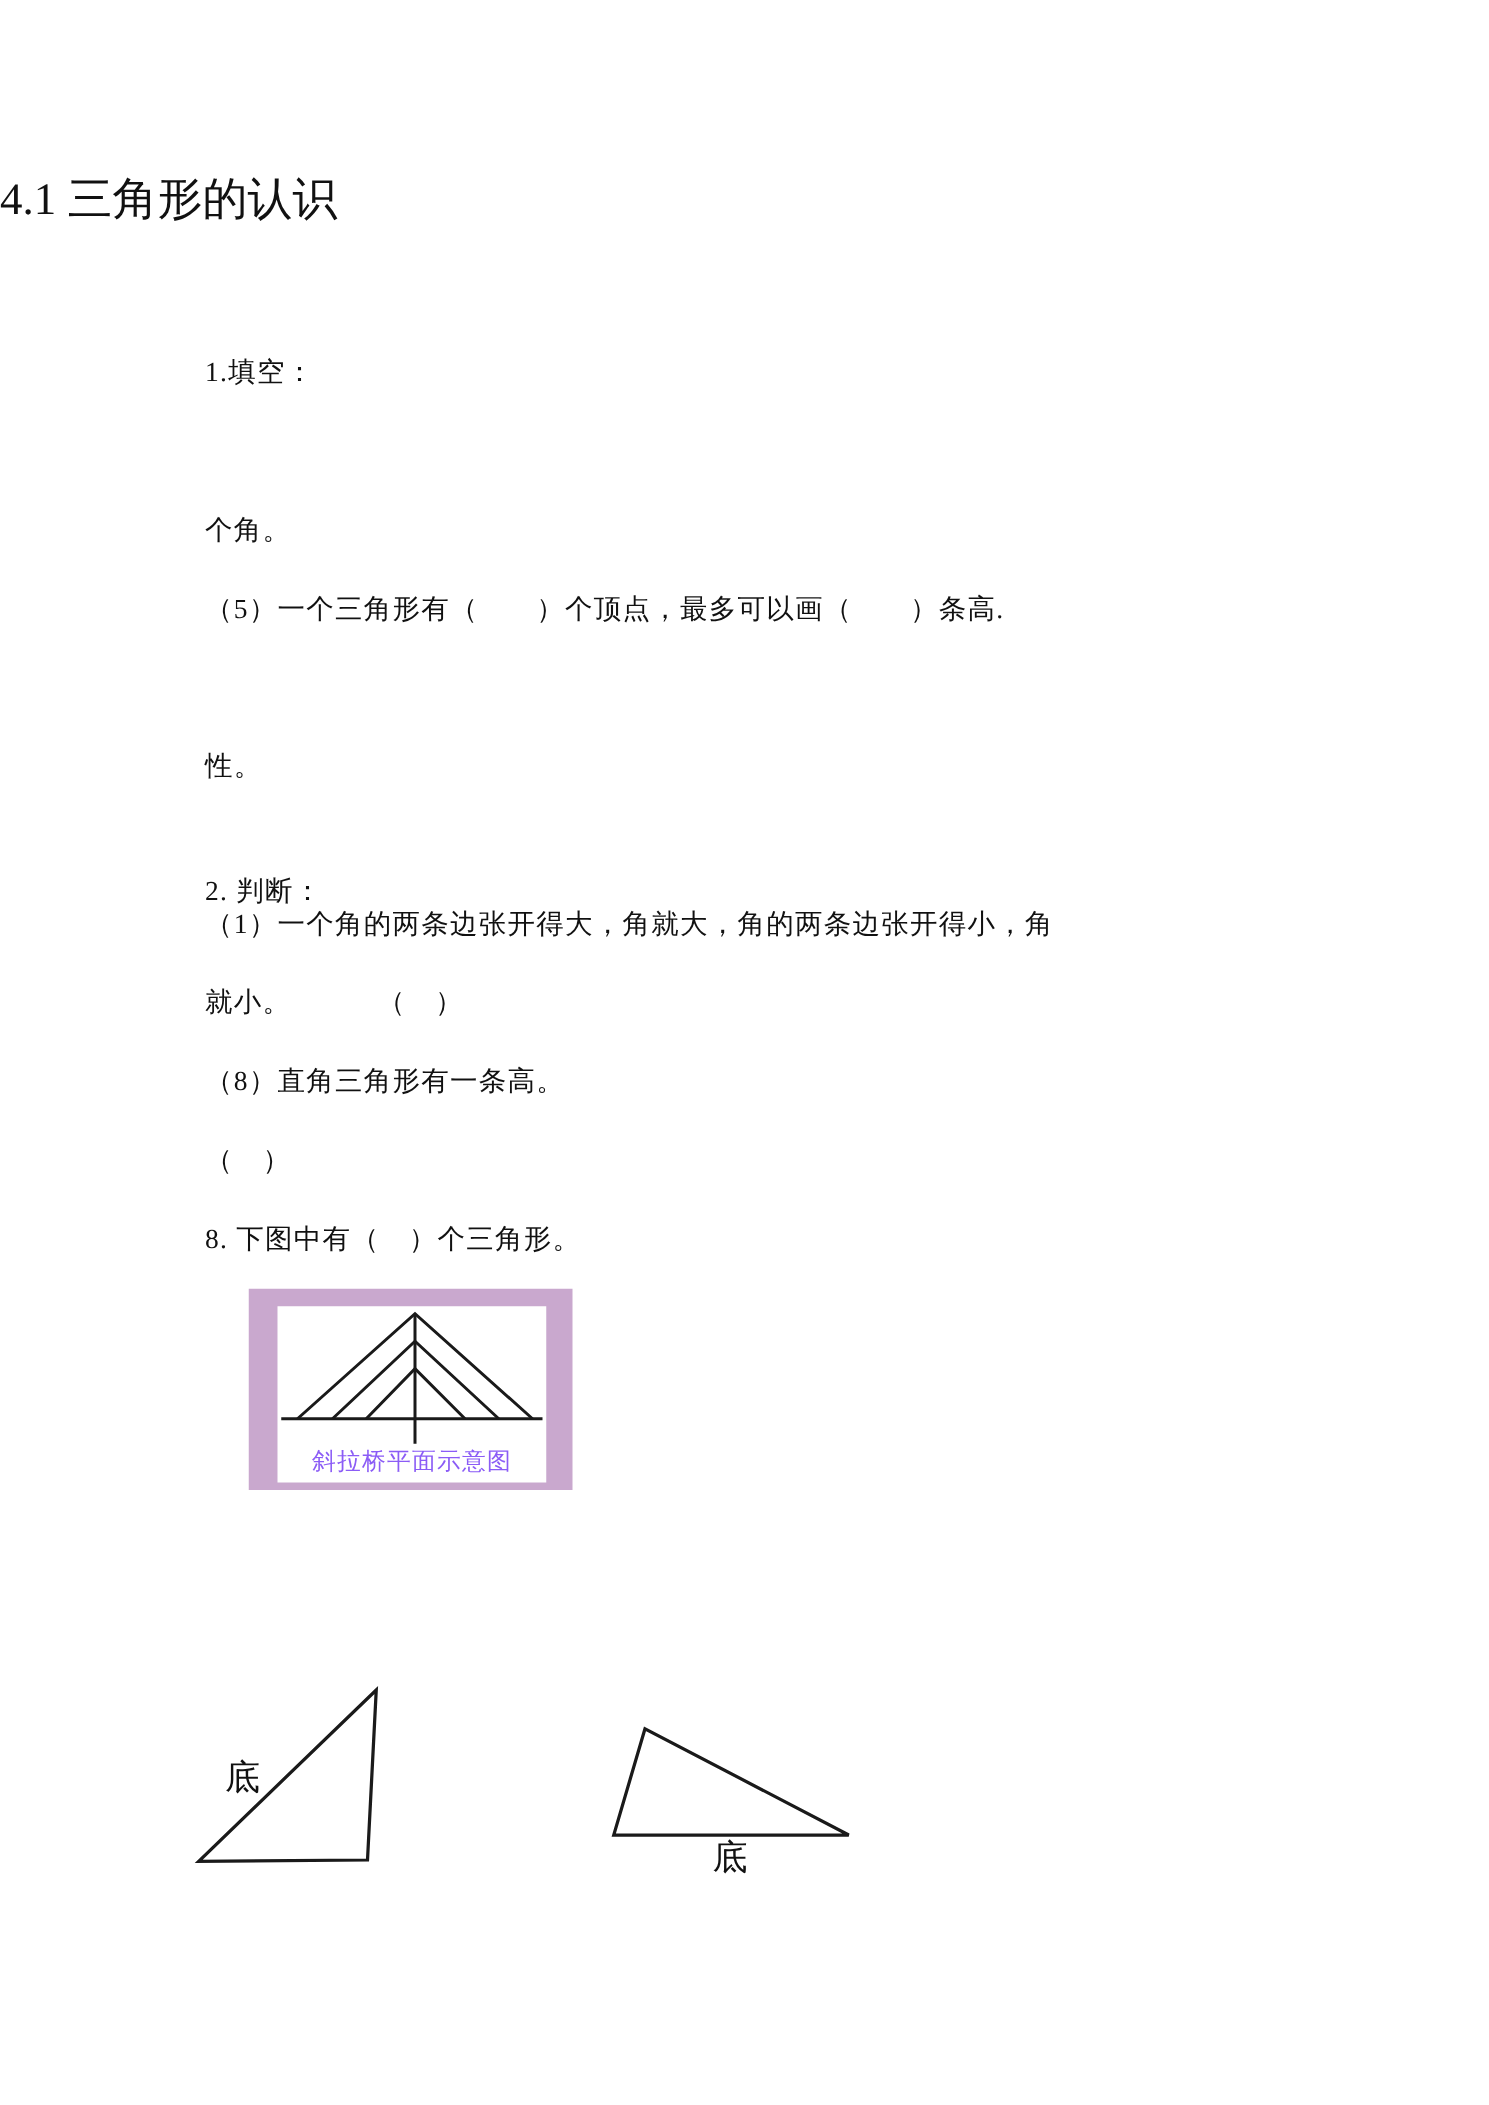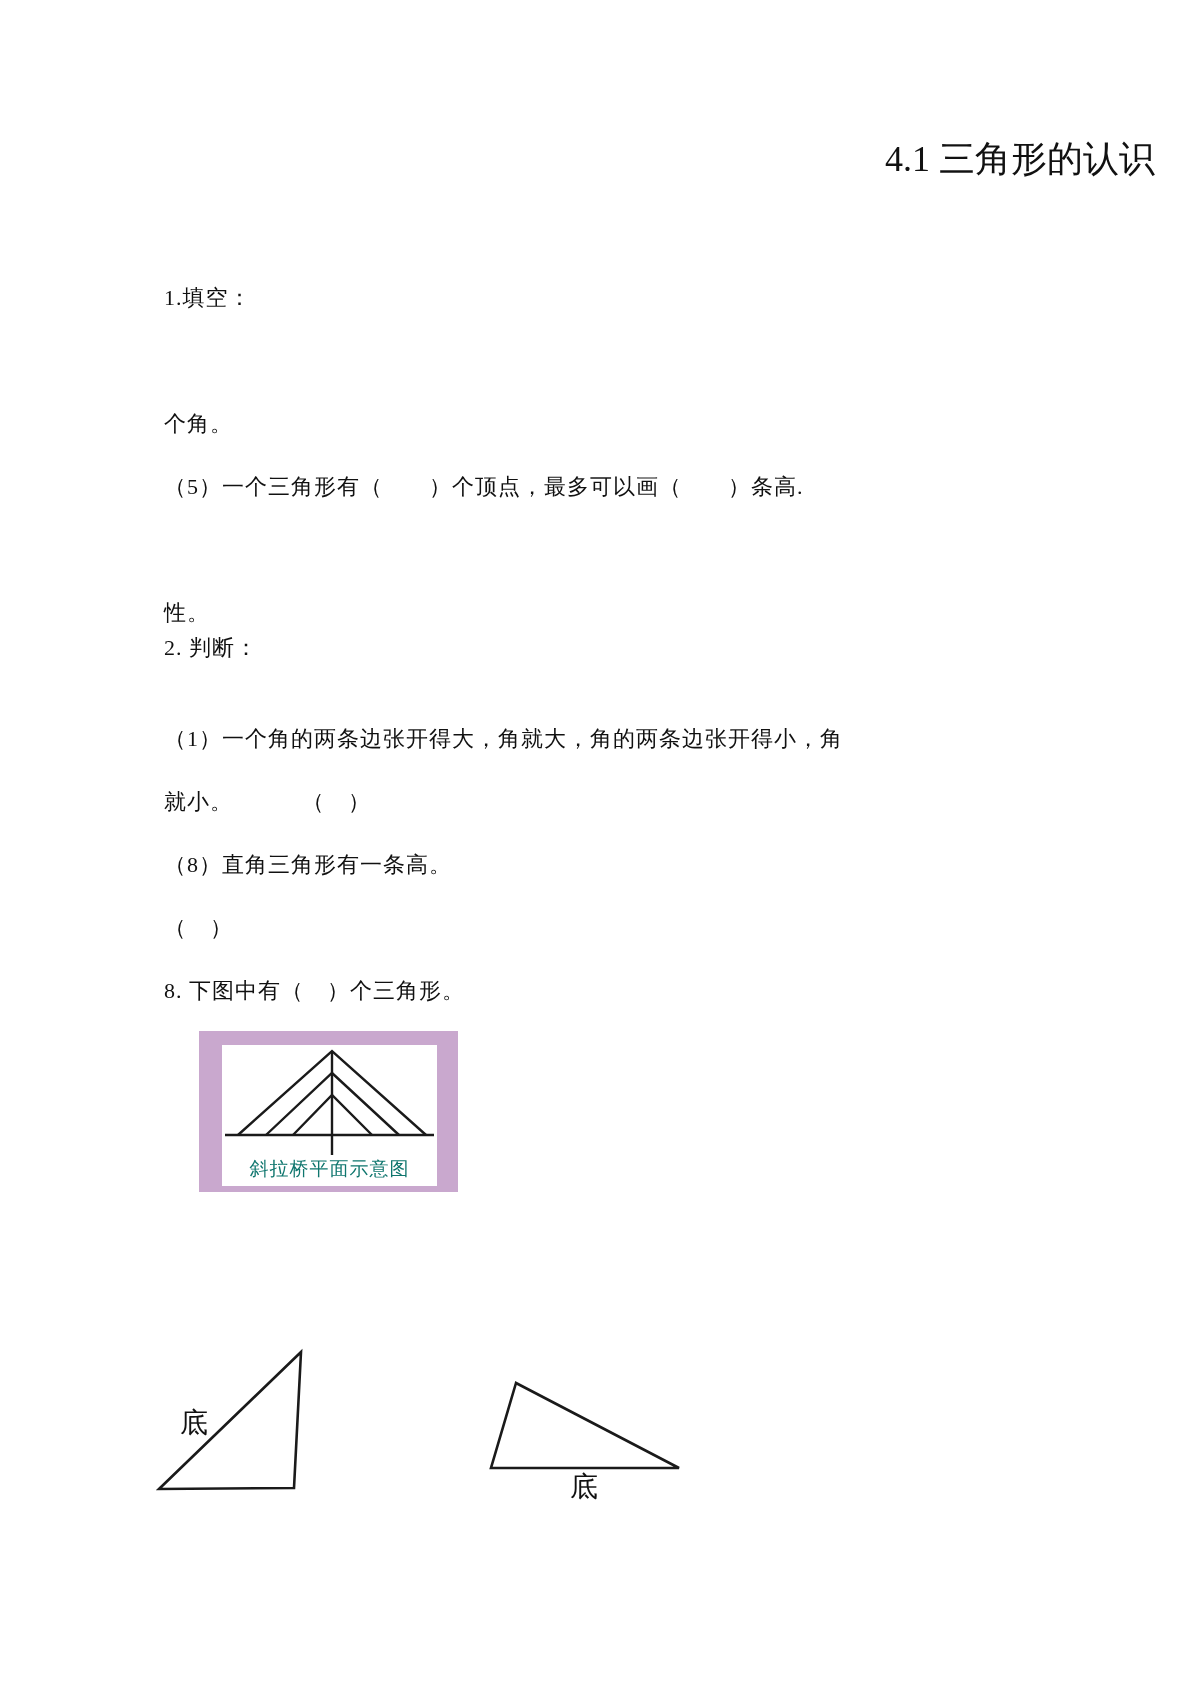--- a/index.html
+++ b/index.html
@@ -7,21 +7,21 @@
     position:relative;
     width:1191px;height:1684px;
     background:#ffffff;
     font-family:"Liberation Serif","DejaVu Serif",serif;
     color:#111111;
     overflow:hidden;
   }
   .doc-title{
     position:absolute;
     left:0;top:138px;width:1155px;
-    text-align:right;
+    text-align:left;
     font-size:36px;
     line-height:1.2;
     white-space:pre;
   }
   .tline{
     position:absolute;
     left:164px;
     font-size:22px;
     line-height:34px;
     white-space:pre;
@@ -37,24 +37,24 @@
     padding:14px 21px 6px 23px;
   }
   .figure-inner{
     width:215px;height:141px;
     background:#ffffff;
     display:flex;flex-direction:column;align-items:center;
   }
   .figure-caption{
     font-size:19px;
     line-height:26px;
-    color:#0f766e;
+    color:#8b5cf6;
     letter-spacing:1px;
     white-space:pre;
-    font-family:Liberation Mono, monospace;
+    font-family:Liberation Sans, sans-serif;
   }
   .tri-label{
     position:absolute;
     font-size:28px;
     line-height:30px;
     white-space:pre;
   }
   svg line, svg polyline, svg polygon{
     stroke:#1a1a1a;
     fill:none;
@@ -64,21 +64,21 @@
 <body>
 
 <div id="page">
 
   <div class="doc-title">4.1 三角形的认识</div>
 
   <div class="tline" style="top:281px">1.填空：</div>
   <div class="tline" style="top:407px">个角。</div>
   <div class="tline" style="top:470px">（5）一个三角形有（　　）个顶点，最多可以画（　　）条高.</div>
   <div class="tline" style="top:596px">性。</div>
-  <div class="tline" style="top:631px">2. 判断：</div>
+  <div class="tline" style="top:696px">2. 判断：</div>
   <div class="tline" style="top:722px">（1）一个角的两条边张开得大，角就大，角的两条边张开得小，角</div>
   <div class="tline" style="top:785px">就小。　　　（　）</div>
   <div class="tline" style="top:848px">（8）直角三角形有一条高。</div>
   <div class="tline" style="top:911px">（　）</div>
   <div class="tline" style="top:974px">8. 下图中有（　）个三角形。</div>
 
   <div class="figure">
     <div class="figure-inner">
       <svg width="215" height="112" viewBox="0 0 215 112">
 

